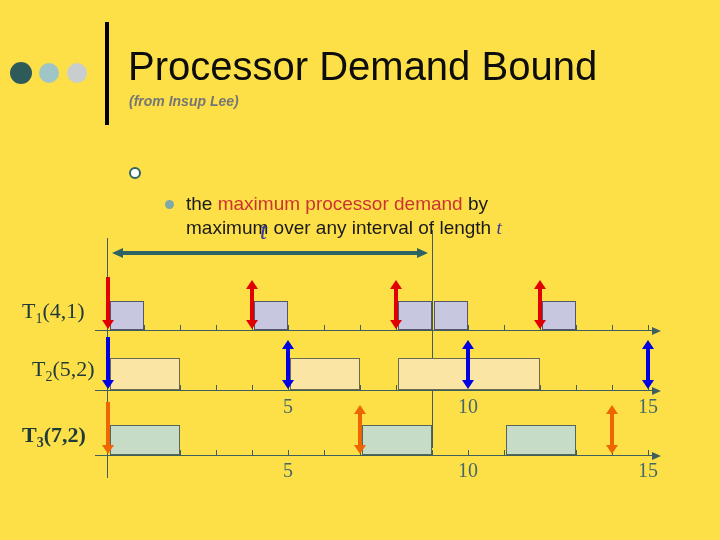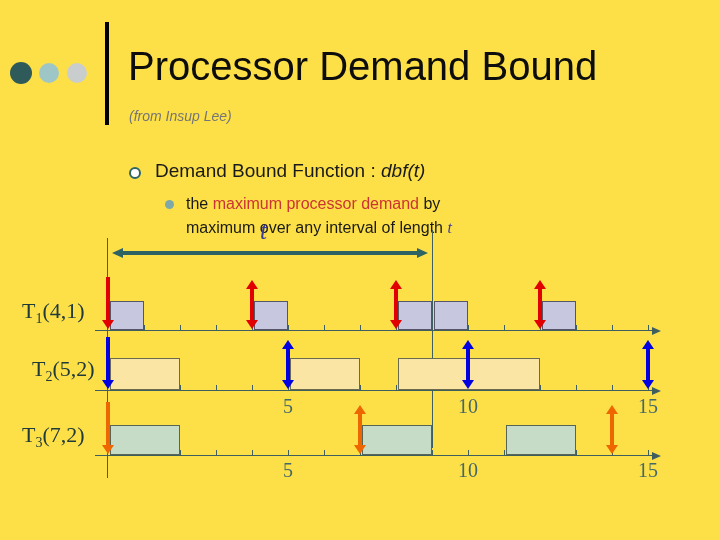--- a/index.html
+++ b/index.html
@@ -5,21 +5,21 @@
   html,body{margin:0;padding:0;background:#ffffff;}
   .slide{position:relative;width:720px;height:540px;background:#fde047;overflow:hidden;
          font-family:"Liberation Sans",sans-serif;}
   .dot{position:absolute;border-radius:50%;}
   .vbar{position:absolute;background:#000000;}
   .title{position:absolute;color:#0d0d0d;font-size:40px;font-weight:400;letter-spacing:0px;white-space:nowrap;}
   .subtitle{position:absolute;color:#757575;font-size:14px;font-style:italic;white-space:nowrap;}
   .bullet-ring{position:absolute;width:8px;height:8px;border:2px solid #2e6666;border-radius:50%;background:#fff;}
   .bullet-text{position:absolute;color:#1a1a1a;font-size:19px;white-space:nowrap;}
   .sub-dot{position:absolute;width:9px;height:9px;border-radius:50%;background:#7fa8a8;}
-  .sub-text{position:absolute;color:#1a1a1a;font-size:16px;line-height:24px;white-space:nowrap;}
+  .sub-text{position:absolute;color:#1a1a1a;font-size:19px;line-height:24px;white-space:nowrap;}
   .red-em{color:#cc3333;}
   .t-var{color:#3a3a99;font-style:italic;font-family:"Liberation Serif",serif;}
   .ital{font-style:italic;}
   .vline{position:absolute;width:1px;background:#3f5f5f;}
   .int-shaft{position:absolute;height:4px;background:#2e6363;}
   .int-head{position:absolute;width:0;height:0;}
   .t-label{position:absolute;font-family:"Liberation Serif",serif;font-style:italic;
            font-size:25px;color:#3a3a99;}
   .task-label{position:absolute;font-family:"Liberation Serif",serif;font-size:22px;
               color:#203a3a;white-space:nowrap;}
@@ -39,24 +39,23 @@
 <body>
 
 <div class="slide">
 
   <div class="dot" style="left:10px;top:62px;width:22px;height:22px;background:#2f5a5a;"></div>
   <div class="dot" style="left:39px;top:63px;width:20px;height:20px;background:#9fc6c6;"></div>
   <div class="dot" style="left:67px;top:63px;width:20px;height:20px;background:#c9cdcd;"></div>
   <div class="vbar" style="left:105px;top:22px;width:4px;height:103px;"></div>
 
   <div class="title" style="left:128px;top:44px;">Processor Demand Bound</div>
-  <div class="subtitle" style="left:129px;top:108px;">(from Insup Lee)</div>
+  <div class="subtitle" style="left:129px;top:93px;font-weight:bold;">(from Insup Lee)</div>
 
   <div class="bullet-ring" style="left:129px;top:167px;"></div>
-  <div class="bullet-text" style="left:155px;top:160px;"><span>Demand Bound Function : </span><span class="ital">dbf(t)</span></div>
 
   <div class="sub-dot" style="left:165px;top:200px;"></div>
   <div class="sub-text" style="left:186px;top:192px;">
     <span>the </span><span class="red-em">maximum processor demand</span><span> by</span><br>
     <span>maximum over any interval of length </span><span class="t-var">t</span>
   </div>
 
   <div id="diagram">
       <div class="vline" style="left:107px;top:238px;height:240px;"></div>
       <div class="vline" style="left:432px;top:230px;height:218px;"></div>
@@ -139,21 +138,21 @@
       <div class="rel-arrow" style="left:462px;top:340px;height:49px;">
         <div class="rel-shaft" style="top:8px;bottom:8px;background:#0000e0;"></div>
         <div class="rel-head" style="top:0;border-left:6px solid transparent;border-right:6px solid transparent;border-bottom:9px solid #0000e0;"></div>
         <div class="rel-head" style="bottom:0;border-left:6px solid transparent;border-right:6px solid transparent;border-top:9px solid #0000e0;"></div>
       </div>
       <div class="rel-arrow" style="left:642px;top:340px;height:49px;">
         <div class="rel-shaft" style="top:8px;bottom:8px;background:#0000e0;"></div>
         <div class="rel-head" style="top:0;border-left:6px solid transparent;border-right:6px solid transparent;border-bottom:9px solid #0000e0;"></div>
         <div class="rel-head" style="bottom:0;border-left:6px solid transparent;border-right:6px solid transparent;border-top:9px solid #0000e0;"></div>
       </div>
-      <div class="task-label" style="left:22px;top:422px;">T<sub>3</sub>(7,2)</div>
+      <div class="task-label" style="left:22px;top:422px;font-weight:bold;">T<sub>3</sub>(7,2)</div>
       <div class="axis" style="left:95px;top:455px;width:557px;"></div>
       <div class="axis-head" style="left:652px;top:452px;"></div>
       <div class="tick" style="left:144px;top:450px;"></div>
       <div class="tick" style="left:180px;top:450px;"></div>
       <div class="tick" style="left:216px;top:450px;"></div>
       <div class="tick" style="left:252px;top:450px;"></div>
       <div class="tick" style="left:288px;top:450px;"></div>
       <div class="tick" style="left:324px;top:450px;"></div>
       <div class="tick" style="left:360px;top:450px;"></div>
       <div class="tick" style="left:396px;top:450px;"></div>

